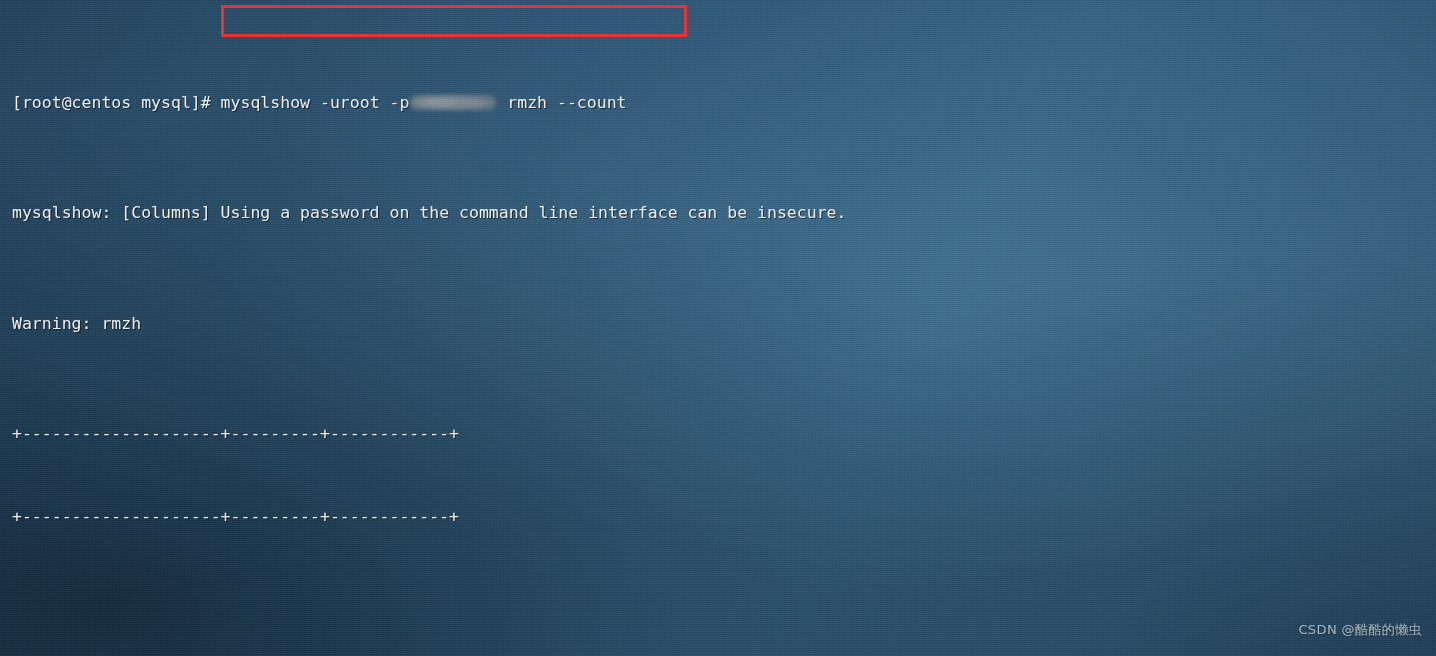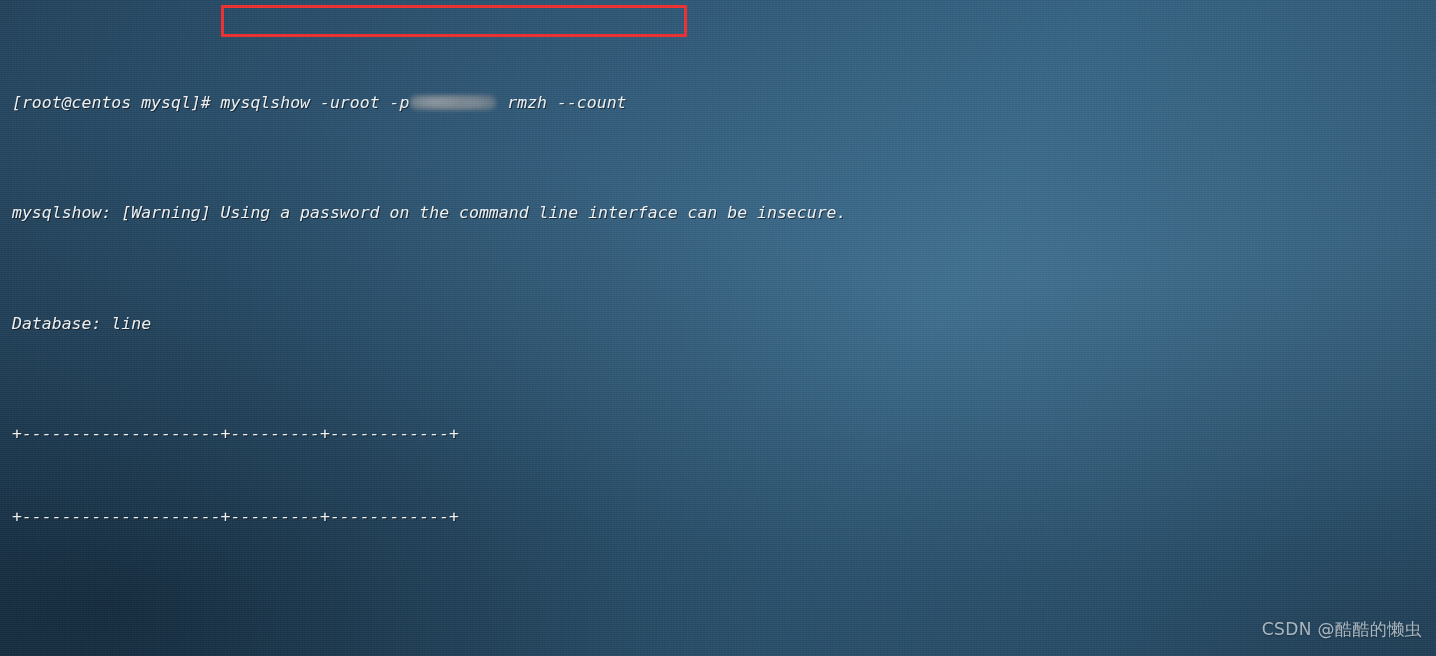--- a/index.html
+++ b/index.html
@@ -40,21 +40,20 @@
     position: absolute;
     left: 12px;
     top: 6px;
     white-space: pre;
     letter-spacing: 0;
     text-shadow: 1px 1px 0 rgba(0,0,0,0.55);
   }
   .line {
     height: 27.6px;
     white-space: pre;
-    font-style: italic;
   }
 
   
   #cmd-highlight {
     position: absolute;
     left: 221px;
     top: 5px;
     width: 466px;
     height: 32px;
     border: 3px solid #f03030;
@@ -77,38 +76,38 @@
       radial-gradient(ellipse 58% 72% at 68% 52%, rgba(138,150,160,0.92) 0%, rgba(110,124,134,0.5) 60%, rgba(80,96,108,0) 100%),
       linear-gradient(90deg, rgba(96,112,124,0.55), rgba(142,154,164,0.85) 45%, rgba(104,120,132,0.5));
     filter: blur(2.2px);
   }
 
   #watermark {
     position: absolute;
     right: 14px;
     bottom: 12px;
     font-family: "DejaVu Sans", "Liberation Sans", sans-serif;
-    font-size: 17px;
+    font-size: 13px;
     color: rgba(226,234,240,0.72);
     letter-spacing: .4px;
     text-shadow: 0 1px 2px rgba(0,0,0,.35);
   }
 </style>
 </head>
 <body>
 
 <div id="screen">
 
   <div class="term">
 
     <div class="line"><span>[root@centos mysql]#</span><span> mysqlshow -uroot -p</span><span class="redaction"></span><span> rmzh --count</span></div>
 
-    <div class="line">mysqlshow: [Warning] Using a password on the command line interface can be insecure.</div>
+    <div class="line">mysqlshow: [Columns] Using a password on the command line interface can be insecure.</div>
 
-    <div class="line">Database: line</div>
+    <div class="line">Warning: rmzh</div>
 
     <div class="line">+--------------------+---------+------------+</div>
     <div class="line">+--------------------+---------+------------+</div>
 
     
     
     
     
     
     

